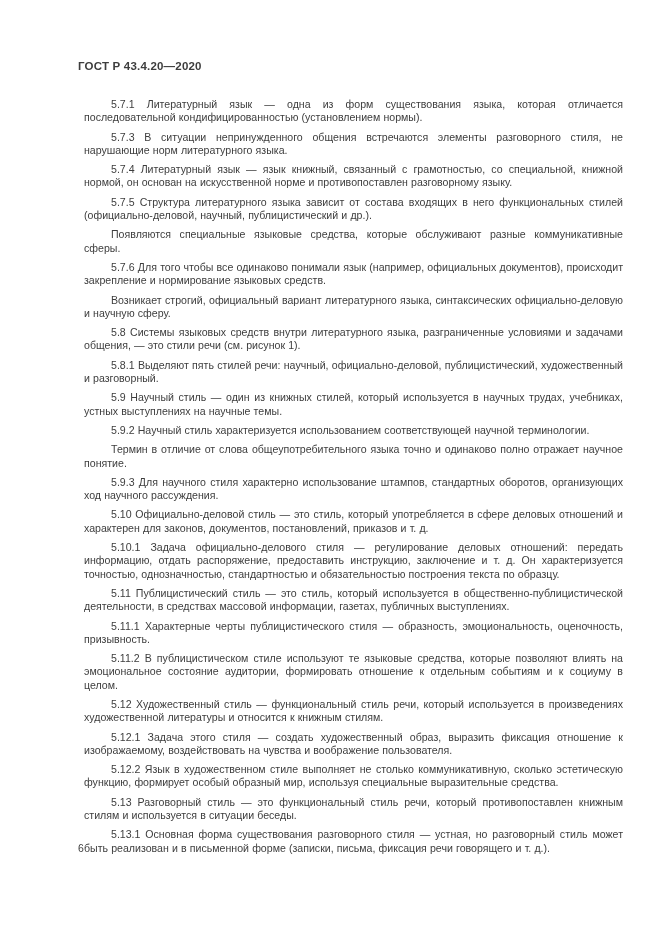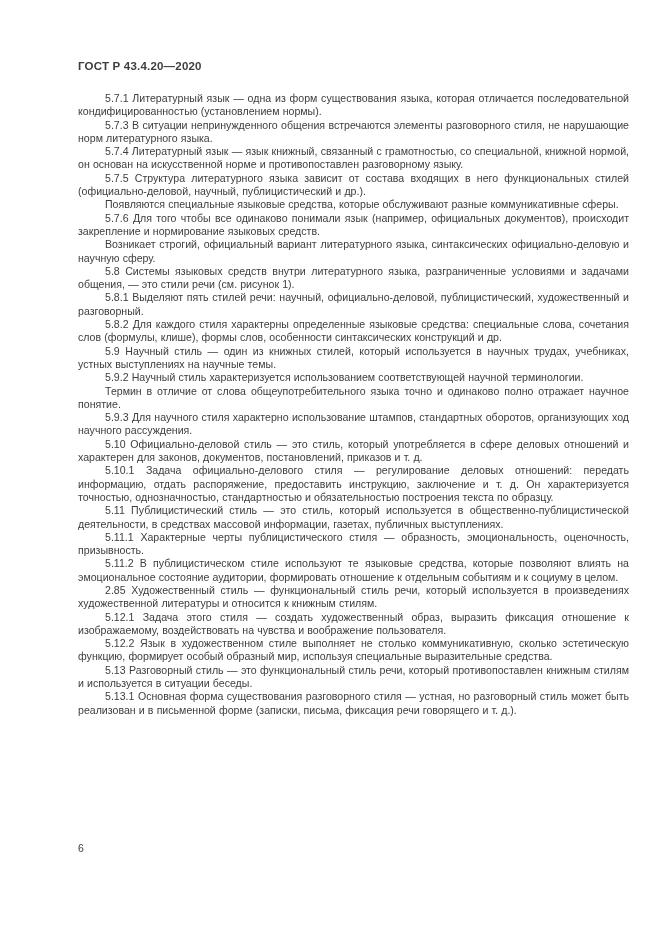--- a/index.html
+++ b/index.html
@@ -31,21 +31,21 @@
     white-space: nowrap;
     text-align: right;
   }
   .doc-body {
     position: absolute;
     top: 92px;
     left: 78px;
     width: 551px;
   }
   .doc-body p {
-    margin: 0;
+    margin: 6px;
     font-size: 10.6px;
     line-height: 13.3px;
     text-align: justify;
     text-indent: 27px;
     color: #3d3d3d;
     word-spacing: 0.2px;
   }
   .page-number {
     position: absolute;
     left: 78px;
@@ -63,31 +63,30 @@
   <div class="doc-body">
       <p>5.7.1 Литературный язык — одна из форм существования языка, которая отличается последовательной кондифицированностью (установлением нормы).</p>
       <p>5.7.3 В ситуации непринужденного общения встречаются элементы разговорного стиля, не нарушающие норм литературного языка.</p>
       <p>5.7.4 Литературный язык — язык книжный, связанный с грамотностью, со специальной, книжной нормой, он основан на искусственной норме и противопоставлен разговорному языку.</p>
       <p>5.7.5 Структура литературного языка зависит от состава входящих в него функциональных стилей (официально-деловой, научный, публицистический и др.).</p>
       <p>Появляются специальные языковые средства, которые обслуживают разные коммуникативные сферы.</p>
       <p>5.7.6 Для того чтобы все одинаково понимали язык (например, официальных документов), происходит закрепление и нормирование языковых средств.</p>
       <p>Возникает строгий, официальный вариант литературного языка, синтаксических официально-деловую и научную сферу.</p>
       <p>5.8 Системы языковых средств внутри литературного языка, разграниченные условиями и задачами общения, — это стили речи (см. рисунок 1).</p>
       <p>5.8.1 Выделяют пять стилей речи: научный, официально-деловой, публицистический, художественный и разговорный.</p>
-      <p>5.8.2 Для каждого стиля характерны определенные языковые средства: специальные слова, сочетания слов (формулы, клише), формы слов, особенности синтаксических конструкций и др.</p>
       <p>5.9 Научный стиль — один из книжных стилей, который используется в научных трудах, учебниках, устных выступлениях на научные темы.</p>
       <p>5.9.2 Научный стиль характеризуется использованием соответствующей научной терминологии.</p>
       <p>Термин в отличие от слова общеупотребительного языка точно и одинаково полно отражает научное понятие.</p>
       <p>5.9.3 Для научного стиля характерно использование штампов, стандартных оборотов, организующих ход научного рассуждения.</p>
       <p>5.10 Официально-деловой стиль — это стиль, который употребляется в сфере деловых отношений и характерен для законов, документов, постановлений, приказов и т. д.</p>
       <p>5.10.1 Задача официально-делового стиля — регулирование деловых отношений: передать информацию, отдать распоряжение, предоставить инструкцию, заключение и т. д. Он характеризуется точностью, однозначностью, стандартностью и обязательностью построения текста по образцу.</p>
       <p>5.11 Публицистический стиль — это стиль, который используется в общественно-публицистической деятельности, в средствах массовой информации, газетах, публичных выступлениях.</p>
       <p>5.11.1 Характерные черты публицистического стиля — образность, эмоциональность, оценочность, призывность.</p>
       <p>5.11.2 В публицистическом стиле используют те языковые средства, которые позволяют влиять на эмоциональное состояние аудитории, формировать отношение к отдельным событиям и к социуму в целом.</p>
-      <p>2.85 Художественный стиль — функциональный стиль речи, который используется в произведениях художественной литературы и относится к книжным стилям.</p>
+      <p>5.12 Художественный стиль — функциональный стиль речи, который используется в произведениях художественной литературы и относится к книжным стилям.</p>
       <p>5.12.1 Задача этого стиля — создать художественный образ, выразить фиксация отношение к изображаемому, воздействовать на чувства и воображение пользователя.</p>
       <p>5.12.2 Язык в художественном стиле выполняет не столько коммуникативную, сколько эстетическую функцию, формирует особый образный мир, используя специальные выразительные средства.</p>
       <p>5.13 Разговорный стиль — это функциональный стиль речи, который противопоставлен книжным стилям и используется в ситуации беседы.</p>
       <p>5.13.1 Основная форма существования разговорного стиля — устная, но разговорный стиль может быть реализован и в письменной форме (записки, письма, фиксация речи говорящего и т. д.).</p>
     </div>
 
   <div class="page-number">6</div>
 </div>
 
 </body></html>

